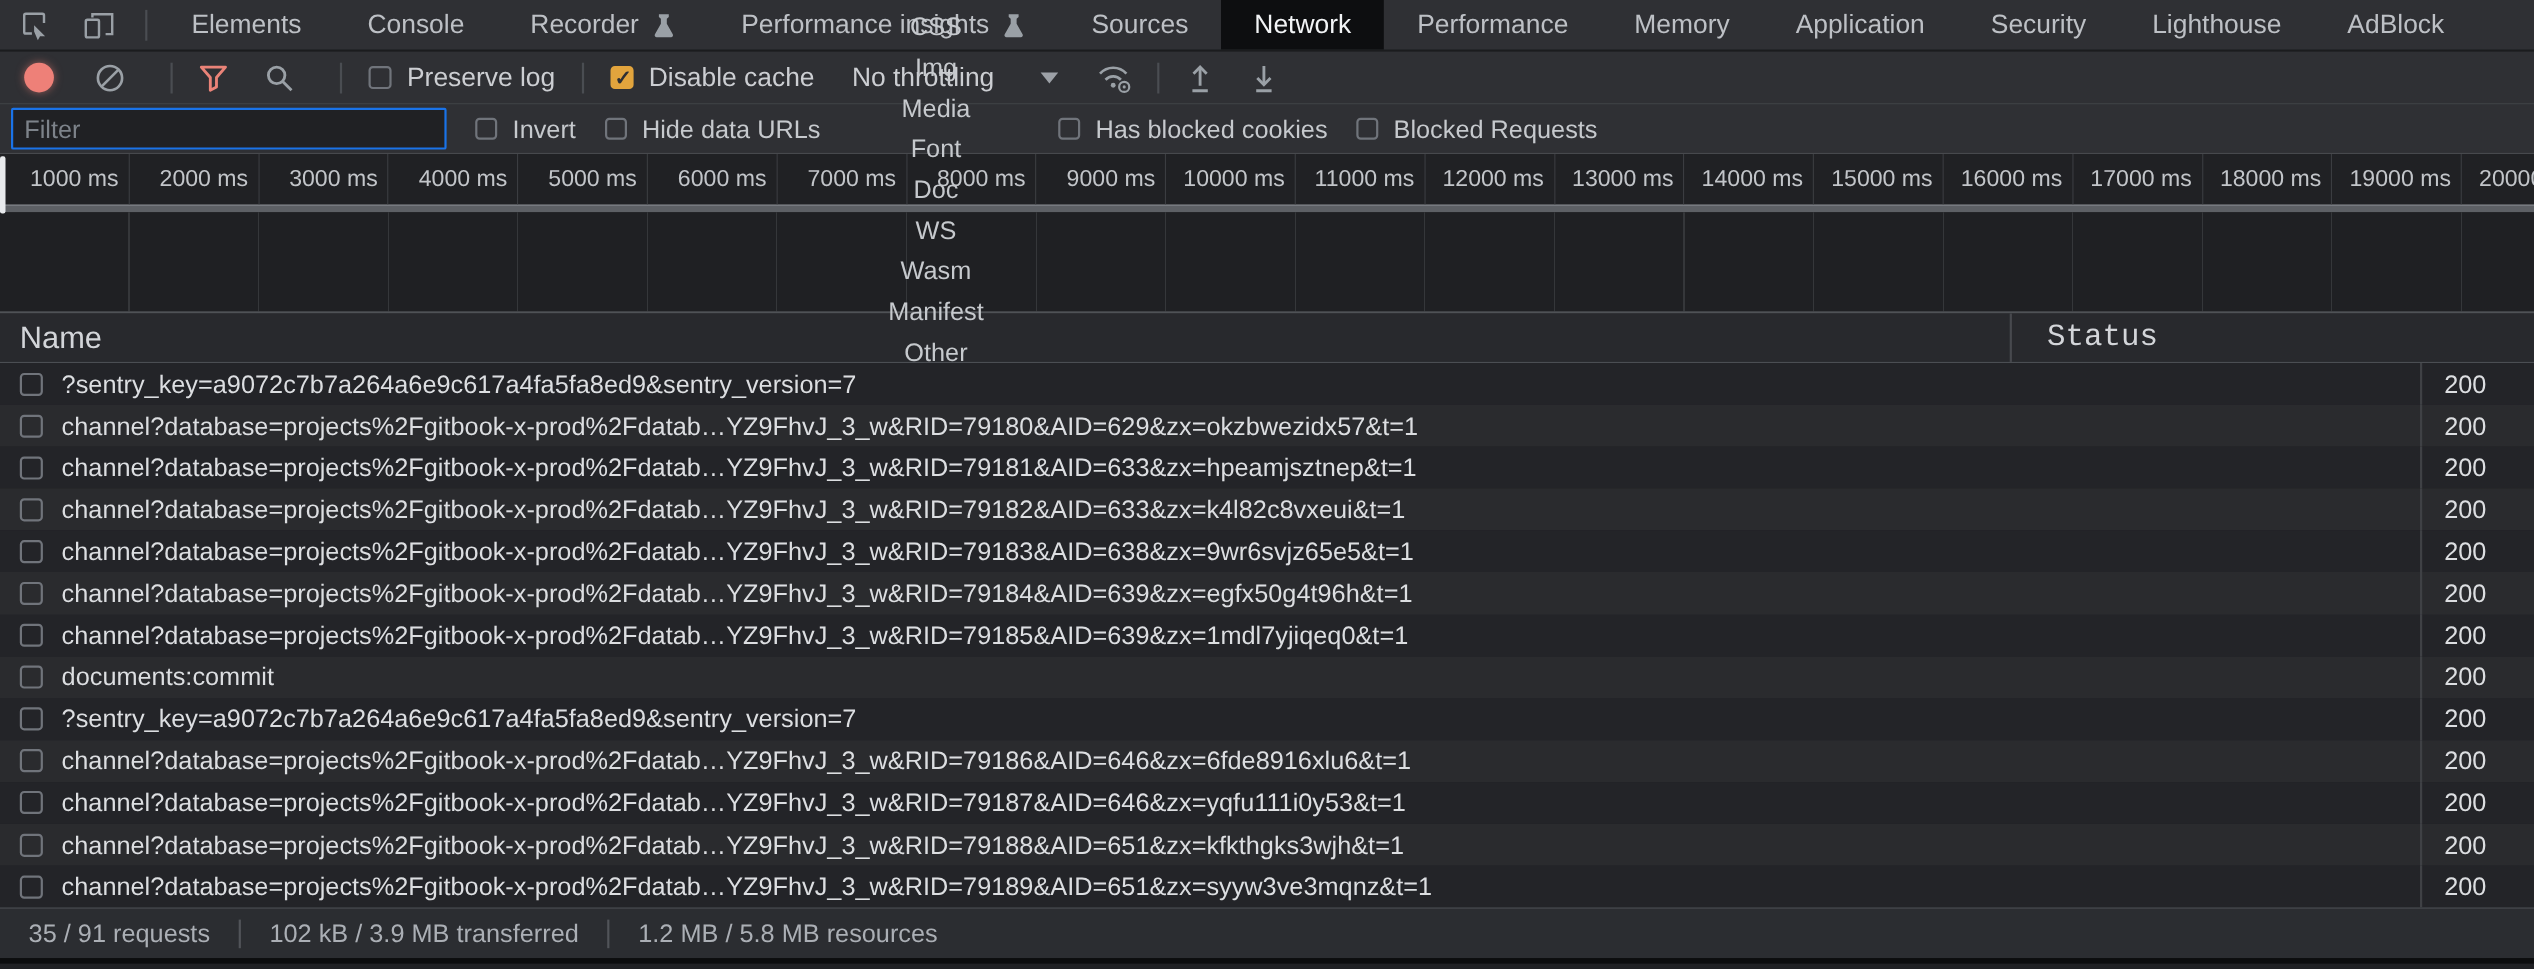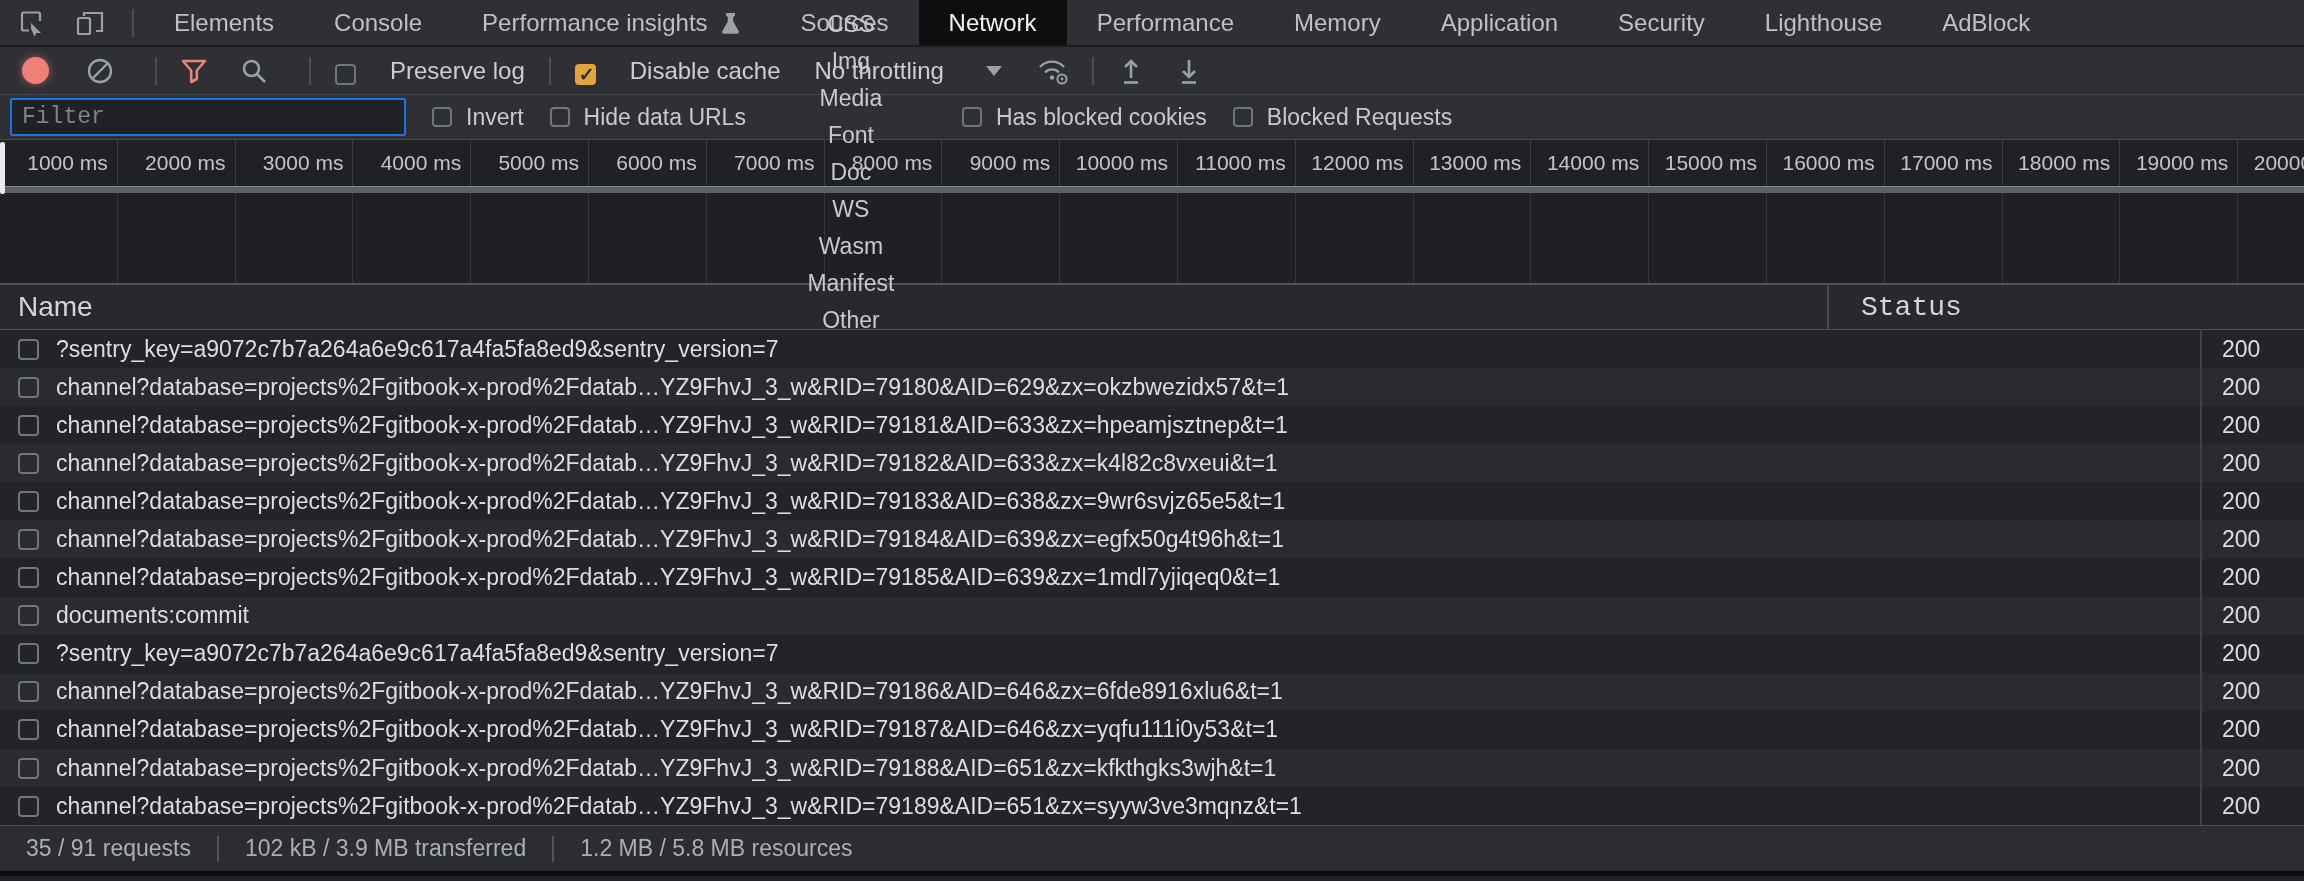--- a/index.html
+++ b/index.html
@@ -23,29 +23,29 @@
     display:flex;align-items:center;color:#ccced2;font-size:24px;box-sizing:border-box;padding-left:22px;}
   .rec-dot{width:27px;height:27px;border-radius:50%;background:#ee8078;
     box-shadow:0 0 8px rgba(238,128,120,.55);margin-right:36px;flex:0 0 auto;}
   .tb-gap{margin-right:30px;}
   .cb{width:21px;height:21px;border:2px solid #70747b;border-radius:4px;box-sizing:border-box;
     flex:0 0 auto;position:relative;background:transparent;}
   .cb.checked{background:#e2a43d;border-color:#e2a43d;}
   .cb.checked::after{content:"\2713";position:absolute;left:2px;top:-3px;color:#2e2f33;
     font-size:19px;font-weight:bold;}
   .cb-label{margin-left:14px;white-space:nowrap;}
-  .ctrl{display:flex;align-items:flex-end;gap:20px;}
+  .ctrl{display:flex;align-items:center;}
   .throttle{display:flex;align-items:center;margin-left:34px;}
   .caret{width:0;height:0;border-left:8px solid transparent;border-right:8px solid transparent;
     border-top:10px solid #9da1a7;margin-left:42px;}
   
   .filterbar{height:45px;background:#2f3034;border-bottom:1px solid #47494d;display:flex;
     align-items:center;color:#c6c9cd;font-size:23px;box-sizing:border-box;padding-left:10px;white-space:nowrap;}
   .filter-input{width:372px;height:34px;background:#202124;border:2px solid #1a73e8;border-radius:2px;
-    color:#e8eaed;font-size:23px;font-family:Liberation Mono, monospace;padding:0 10px;outline:none;flex:0 0 auto;}
+    color:#e8eaed;font-size:23px;font-family:Liberation Sans, sans-serif;padding:0 10px;outline:none;flex:0 0 auto;}
   .filter-input::placeholder{color:#7d838a;}
   .fb-item{display:flex;align-items:center;margin-left:26px;}
   .cb-sm{width:20px;height:20px;}
   .pills{display:flex;align-items:center;margin-left:20px;flex-direction:column;}
   .pill{padding:5px 13px;border-radius:8px;margin:0 3px;}
   .pill.selected{background:#47494e;color:#eaecef;}
   
   .ruler{height:46px;display:flex;overflow:hidden;background:#202124;color:#c2c5c9;font-size:21px;}
   .tick{flex:0 0 117.8px;width:117.8px;display:flex;align-items:center;justify-content:flex-end;
     padding-right:9px;border-right:1px solid #3b3d41;box-sizing:border-box;white-space:nowrap;}
@@ -100,20 +100,28 @@
         <div class="tab">
           <span>Elements</span>
 
         </div>
 
         <div class="tab">
           <span>Console</span>
 
         </div>
 
+        <div class="tab">
+          <span>Recorder</span>
+          <span class="flask">
+            <svg width="21" height="24" viewBox="0 0 21 24" fill="#9aa0a6">
+              <path d="M6 2 h9 v2.4 l-1.8 1.6 v4.5 l5.4 9.6 a1.8 1.8 0 0 1 -1.6 2.7 H4 a1.8 1.8 0 0 1 -1.6 -2.7 L7.8 10.5 V6 L6 4.4 Z"></path>
+            </svg>
+          </span>
+        </div>
 
         <div class="tab">
           <span>Performance insights</span>
           <span class="flask">
             <svg width="21" height="24" viewBox="0 0 21 24" fill="#9aa0a6">
               <path d="M6 2 h9 v2.4 l-1.8 1.6 v4.5 l5.4 9.6 a1.8 1.8 0 0 1 -1.6 2.7 H4 a1.8 1.8 0 0 1 -1.6 -2.7 L7.8 10.5 V6 L6 4.4 Z"></path>
             </svg>
           </span>
         </div>
 

